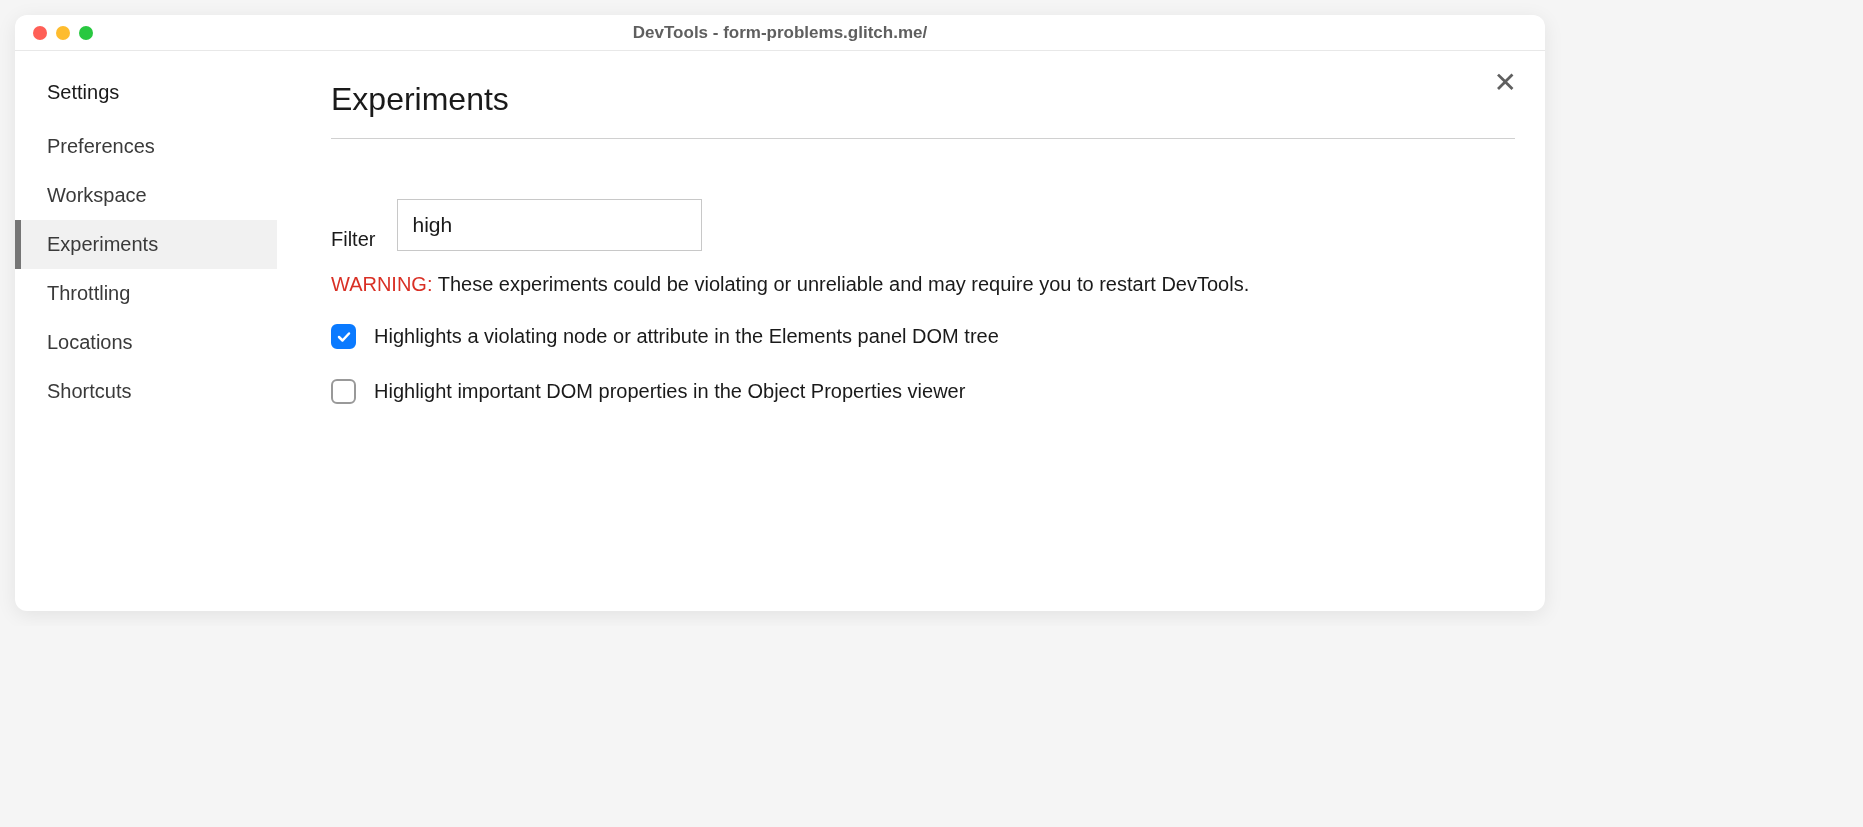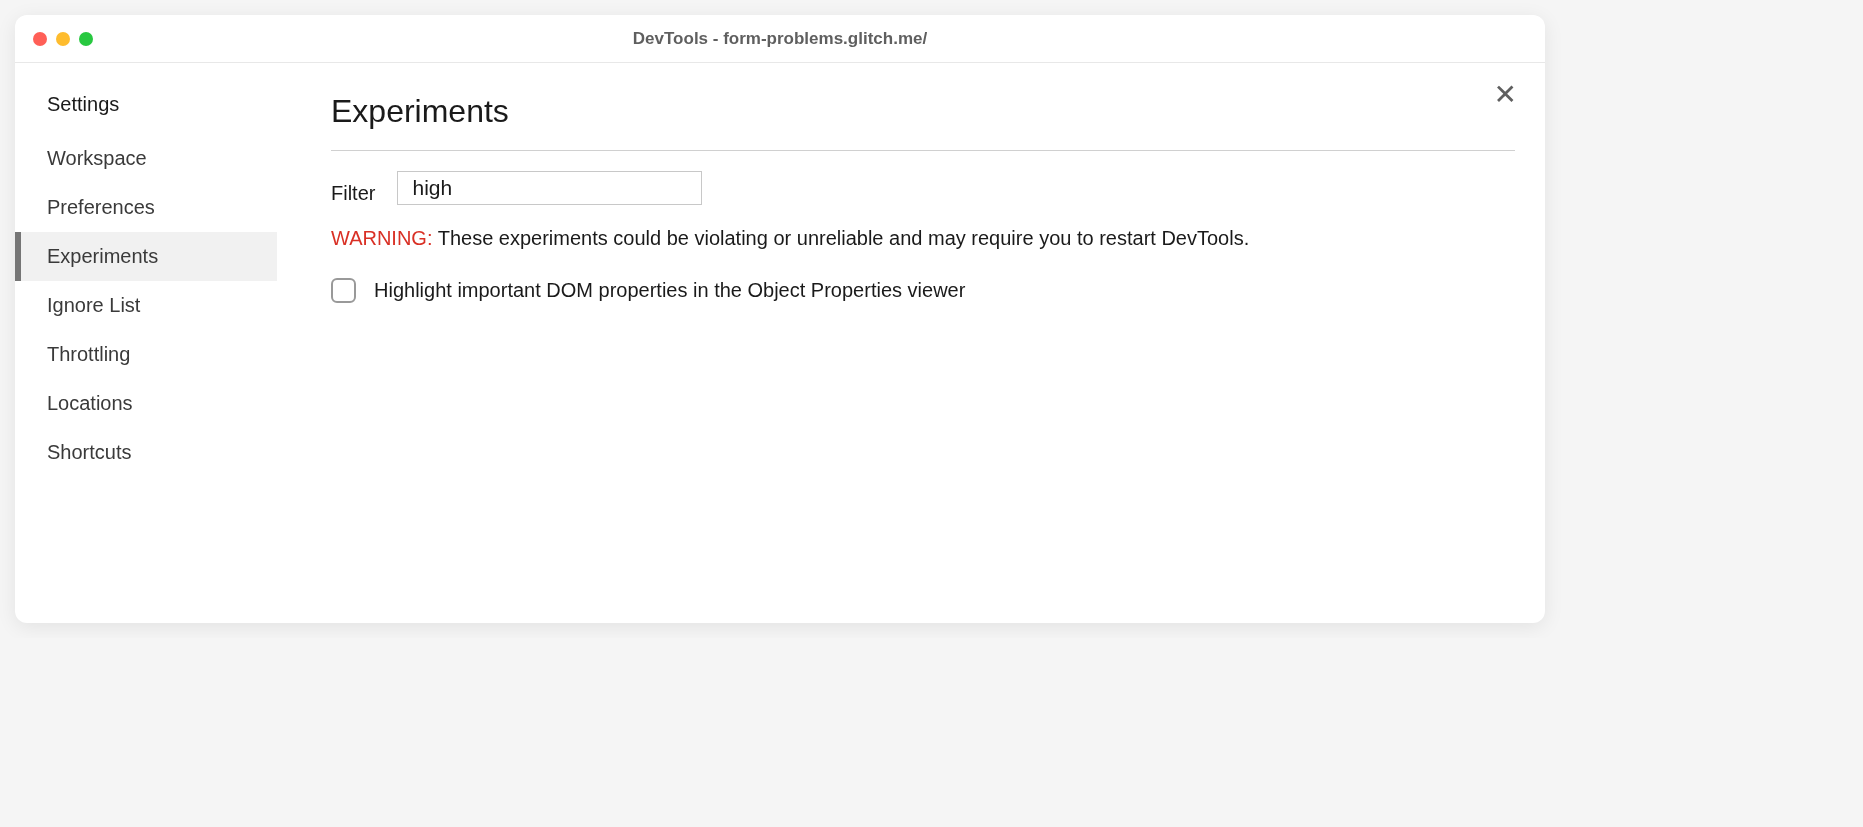--- a/index.html
+++ b/index.html
@@ -16,21 +16,21 @@
     
     .window {
       width: 1530px;
       background: #ffffff;
       border-radius: 12px;
       box-shadow: 0 4px 20px rgba(0,0,0,0.08);
       overflow: hidden;
     }
     
     .titlebar {
-      height: 48px;
+      height: 36px;
       display: flex;
       align-items: center;
       padding: 0 18px;
       border-bottom: 1px solid #e8e8e8;
       position: relative;
     }
     
     .traffic-lights {
       display: flex;
       gap: 9px;
@@ -128,26 +128,27 @@
       margin-bottom: 22px;
     }
     
     .filter-label {
       font-size: 20px;
       color: #1a1a1a;
     }
     
     .filter-input {
       width: 305px;
-      height: 34px;
+      height: 52px;
       border: 1px solid #c8c8c8;
       font-size: 21px;
       padding: 0 14px;
       color: #1a1a1a;
       outline: none;
+      margin-top: 40px;
     }
     
     .warning-line {
       font-size: 20px;
       color: #1a1a1a;
       margin-bottom: 28px;
     }
     
     .warning-prefix {
       color: #d93025;
@@ -203,41 +204,48 @@
       <div class="traffic-light traffic-green"></div>
     </div>
     <div class="title">DevTools - form-problems.glitch.me/</div>
   </div>
 
   <div class="content">
     <div class="close-btn">✕</div>
 
     <div class="sidebar">
       <div class="sidebar-title">Settings</div>
+      <div class="sidebar-item">Preferences</div>
       <div class="sidebar-item">Workspace</div>
-      <div class="sidebar-item">Preferences</div>
       <div class="sidebar-item active">Experiments</div>
-      <div class="sidebar-item">Ignore List</div>
       <div class="sidebar-item">Throttling</div>
       <div class="sidebar-item">Locations</div>
       <div class="sidebar-item">Shortcuts</div>
     </div>
 
     <div class="main">
       <div class="main-title">Experiments</div>
 
       <div class="filter-row">
         <span class="filter-label">Filter</span>
         <input class="filter-input" type="text" value="high" style="">
       </div>
 
       <div class="warning-line">
         <span class="warning-prefix">WARNING:</span><span> These experiments could be violating or unreliable and may require you to restart DevTools.</span>
       </div>
 
+      <div class="experiment-row">
+        <div class="checkbox checked">
+          <svg viewBox="0 0 16 16">
+            <path d="M3 8 L6.5 11.5 L13 4.5" stroke="white" stroke-width="2.5" fill="none" stroke-linecap="round" stroke-linejoin="round"></path>
+          </svg>
+        </div>
+        <span class="experiment-label">Highlights a violating node or attribute in the Elements panel DOM tree</span>
+      </div>
 
       <div class="experiment-row">
         <div class="checkbox">
           
         </div>
         <span class="experiment-label">Highlight important DOM properties in the Object Properties viewer</span>
       </div>
     </div>
   </div>
 </div>

